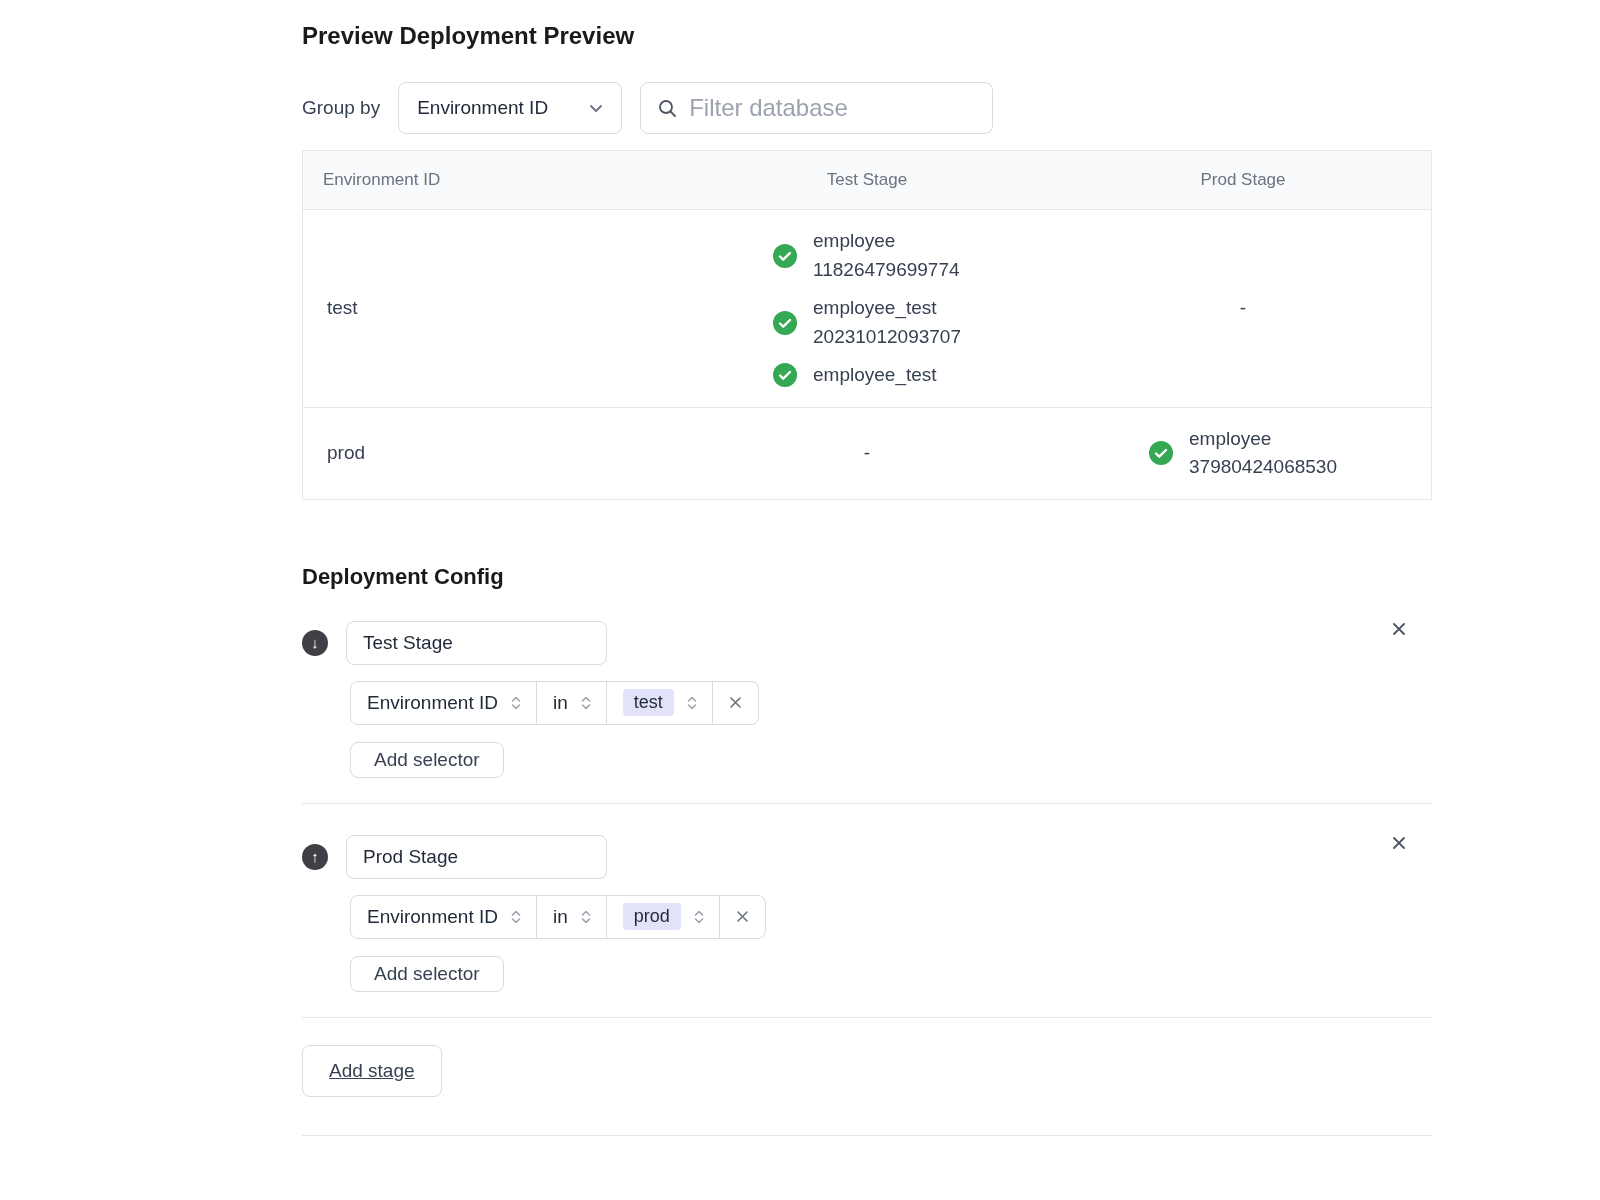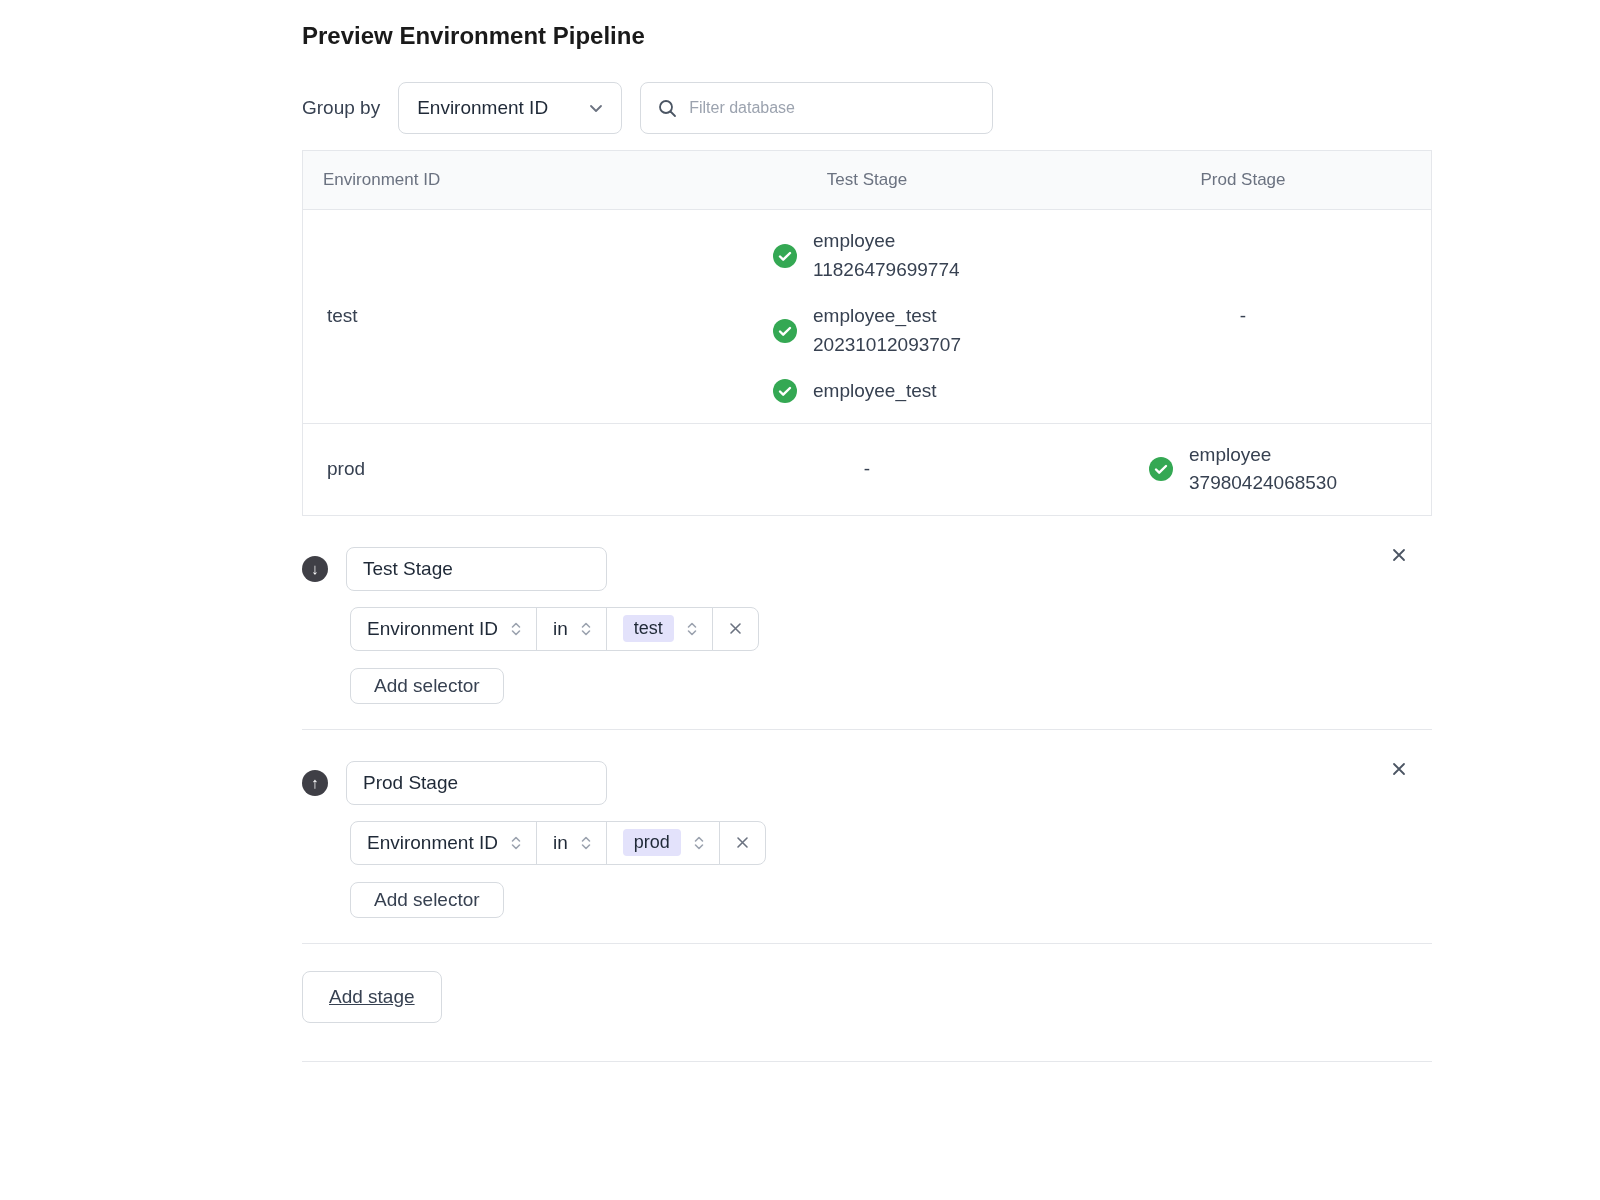--- a/index.html
+++ b/index.html
@@ -18,33 +18,33 @@
   .groupby-label { font-size: 19px; color: #374151; }
   .select {
     width: 224px; height: 52px; border: 1px solid #d7dbe0; border-radius: 8px;
     display: flex; align-items: center; justify-content: space-between;
     padding: 0 16px 0 18px; font-size: 19px; color: #1f2937; cursor: pointer; background: #fff;
   }
   .search {
     width: 353px; height: 52px; border: 1px solid #d7dbe0; border-radius: 8px;
     display: flex; align-items: center; gap: 10px; padding: 0 16px; background: #fff;
   }
-  .search input { border: none; outline: none; flex: 1; font-size: 16px; color: #000000; font-family: "Liberation Sans", sans-serif; background: transparent; }
+  .search input { border: none; outline: none; flex: 1; font-size: 24px; color: #000000; font-family: "Liberation Sans", sans-serif; background: transparent; }
   .search input::placeholder { color: #9ca3af; }
 
   .table { margin-top: 16px; border: 1px solid #e5e7eb; }
   .thead { display: grid; grid-template-columns: 1fr 1fr 1fr; background: #f9fafb; border-bottom: 1px solid #e5e7eb; }
   .th { padding: 19px 20px; font-size: 17px; font-weight: 500; color: #6b7280; text-align: center; }
   .th.left { text-align: left; padding-left: 20px; }
   .trow { display: grid; grid-template-columns: 1fr 1fr 1fr; border-bottom: 1px solid #e5e7eb; }
   .trow:last-child { border-bottom: none; }
   .td { padding: 17px 20px; font-size: 19px; color: #374151; display: flex; align-items: center; }
   .td.env { justify-content: flex-start; padding-left: 24px; }
   .td.center { justify-content: center; }
-  .cell-block { display: flex; flex-direction: column; gap: 18px; align-items: flex-start; }
+  .cell-block { display: flex; flex-direction: column; gap: 10px; align-items: flex-start; }
   .db-item { display: flex; align-items: center; gap: 16px; }
   .db-text { line-height: 1.5; font-size: 19px; color: #374151; }
   .check { width: 24px; height: 24px; display: inline-flex; flex: none; }
   .dash { color: #374151; }
 
   h2.config-title { font-size: 22px; font-weight: 700; color: #1a1a1a; margin: 64px 0 0 0; }
 
   .stage { position: relative; padding: 31px 0 25px 0; }
   .stage-head { display: flex; align-items: center; gap: 18px; }
   .dir-circle {
@@ -83,21 +83,21 @@
   .revert { padding: 0 28px; border: none; background: #f3f4f6; color: #9ca3af; cursor: default; }
   .update { padding: 0 30px; border: none; background: #8c85e3; color: #ffffff; }
 
   .bottom-divider { margin-top: 38px; border-top: 1px solid #e5e7eb; }
 </style>
 </head>
 <body>
 
 <div class="content">
 
-  <h1 class="page-title">Preview Environment Pipeline</h1>
+  <h1 class="page-title">Preview Deployment Preview</h1>
 
   <div class="toolbar">
     <span class="groupby-label">Group by</span>
     <div class="select">
       <span>Environment ID</span>
       <span style="line-height:0;">
         <svg width="18" height="18" viewBox="0 0 18 18" fill="none">
             <path d="M4 7l5 5 5-5" stroke="#6b7280" stroke-width="1.8" stroke-linecap="round" stroke-linejoin="round"></path>
           </svg>
       </span>
@@ -183,20 +183,21 @@
             <div class="db-text">
               <div>employee</div>
               <div>37980424068530</div>
             </div>
           </div>
         </div>
       </div>
     </div>
   </div>
 
+  <h2 class="config-title">Deployment Config</h2>
 
   <div class="stage">
     <button class="close-btn">
       <span>
         <svg width="18" height="18" viewBox="0 0 18 18" fill="none">
             <path d="M4 4l10 10M14 4L4 14" stroke="#4b5563" stroke-width="1.8" stroke-linecap="round"></path>
           </svg>
       </span>
     </button>
     <div class="stage-head">

